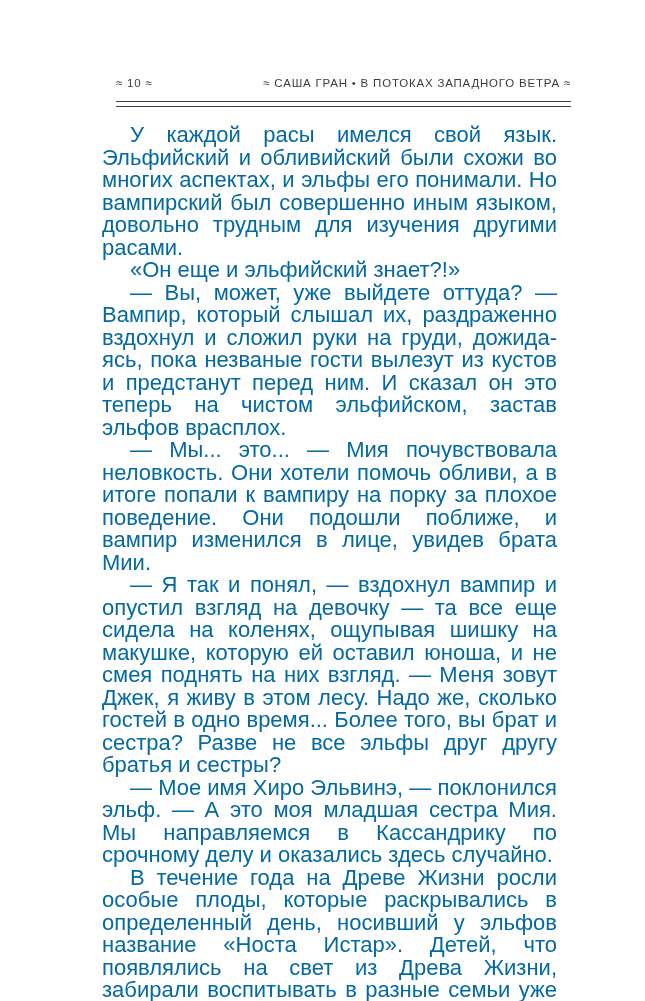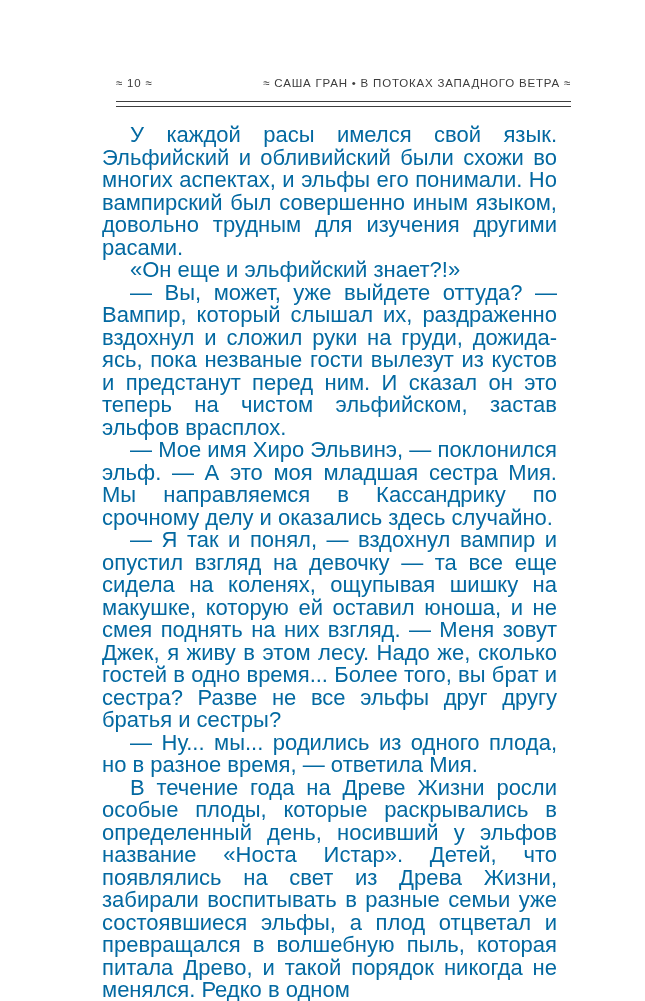--- a/index.html
+++ b/index.html
@@ -69,19 +69,19 @@
     <span class="page-num">≈ 10 ≈</span>
     <span class="run-title">≈ САША ГРАН • В ПОТОКАХ ЗАПАДНОГО ВЕТРА ≈</span>
   </div>
 
   <div class="header-rule"></div>
 
   <div class="body-text" id="body-text">
       <p>У каждой расы имелся свой язык. Эльфийский и обливийский были схожи во многих аспектах, и эльфы его понимали. Но вам­пирский был совершенно иным языком, довольно трудным для изучения другими расами.</p>
       <p>«Он еще и эльфийский знает?!»</p>
       <p>— Вы, может, уже выйдете оттуда? — Вампир, который слы­шал их, раздраженно вздохнул и сложил руки на груди, дожида­ясь, пока незваные гости вылезут из кустов и предстанут перед ним. И сказал он это теперь на чистом эльфийском, застав эльфов врасплох.</p>
+      <p>— Мы... это... — Мия почувствовала неловкость. Они хотели помочь обливи, а в итоге попали к вампиру на порку за плохое поведение. Они подошли поближе, и вампир изменился в лице, увидев брата Мии.</p>
+      <p>— Я так и понял, — вздохнул вампир и опустил взгляд на девоч­ку — та все еще сидела на коленях, ощупывая шишку на макушке, которую ей оставил юноша, и не смея поднять на них взгляд. — Меня зовут Джек, я живу в этом лесу. Надо же, сколько гостей в одно время... Более того, вы брат и сестра? Разве не все эльфы друг другу братья и сестры?</p>
       <p>— Мое имя Хиро Эльвинэ, — поклонился эльф. — А это моя младшая сестра Мия. Мы направляемся в Кассандрику по срочно­му делу и оказались здесь случайно.</p>
-      <p>— Я так и понял, — вздохнул вампир и опустил взгляд на девоч­ку — та все еще сидела на коленях, ощупывая шишку на макушке, которую ей оставил юноша, и не смея поднять на них взгляд. — Меня зовут Джек, я живу в этом лесу. Надо же, сколько гостей в одно время... Более того, вы брат и сестра? Разве не все эльфы друг другу братья и сестры?</p>
-      <p>— Ну... мы... родились из одного плода, но в разное время, — ответила Мия.</p>
       <p>В течение года на Древе Жизни росли особые плоды, которые раскрывались в определенный день, носивший у эльфов название «Носта Истар». Детей, что появлялись на свет из Древа Жизни, забирали воспитывать в разные семьи уже состоявшиеся эльфы, а плод отцветал и превращался в волшебную пыль, которая пита­ла Древо, и такой порядок никогда не менялся. Редко в одном</p>
     </div>
 
 </div>
 
 </body></html>

